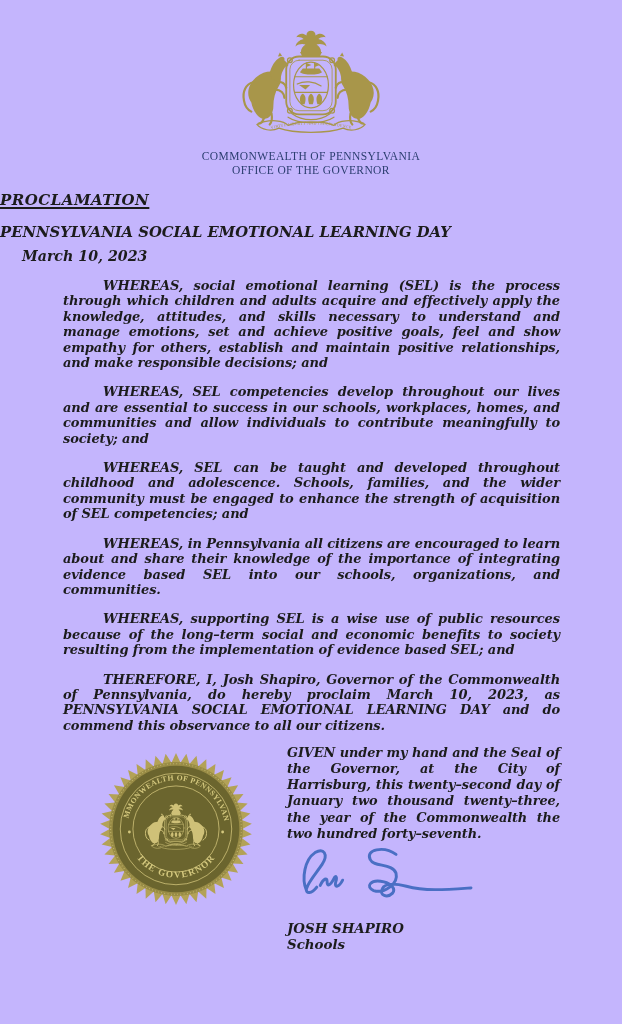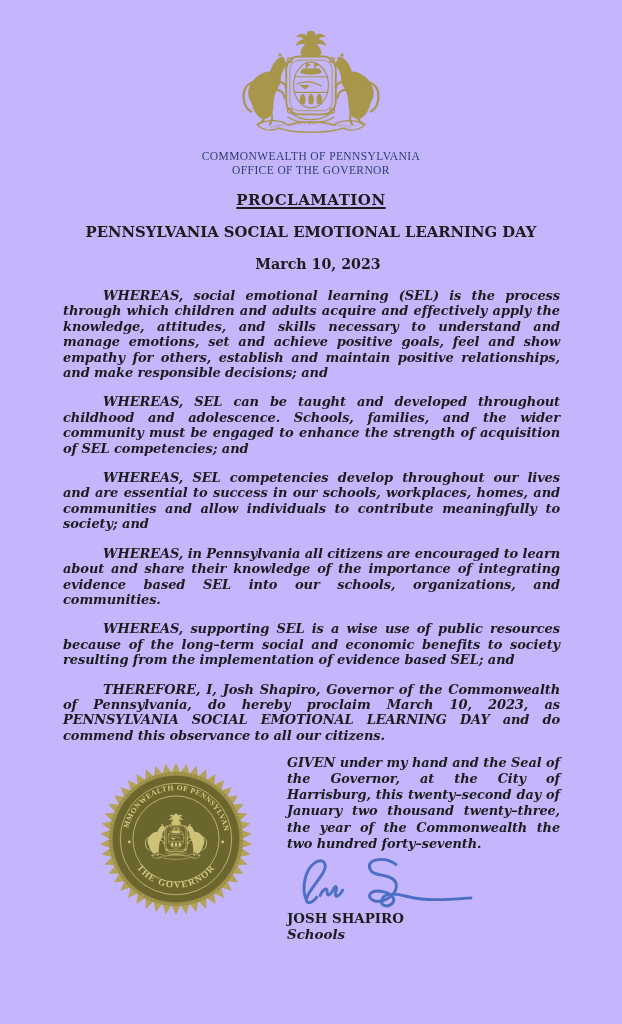--- a/index.html
+++ b/index.html
@@ -11,46 +11,46 @@
   
   .letterhead { text-align:center; padding-top:29px; }
   .arms { display:inline-block; line-height:0; }
   .arms svg { width:158px; height:112px; color:#a8964a; }
   .org-line {
     font-family:"Liberation Serif", serif; color:#2c3e70;
     font-size:11.5px; letter-spacing:0.4px; line-height:13.5px;
   }
   .org-line.first { margin-top:5px; }
   
-  .doc-head { text-align:center; font-weight:bold; }
+  .doc-head { text-align:left; font-weight:bold; font-style:italic; }
   .proc-heading {
     font-size:15px; margin:14px 0 0; letter-spacing:0.5px;
     text-decoration:underline; text-underline-offset:2px; text-decoration-thickness:1.5px;
   }
   .proc-title { font-size:14.8px; margin:14px 0 0; }
-  .proc-date  { font-size:14.2px; margin:16px;padding-left:14px; }
+  .proc-date  { font-size:14.2px; margin:8px;padding-left:14px; }
   
   .body-text { padding:0 62px 0 63px; margin-top:13px; }
   .par {
     font-size:13px; line-height:15.4px; font-weight:bold; font-style:italic;
     text-align:justify; text-indent:40px; margin:14px 0 12px 0;
     letter-spacing:-0.1px;
   }
   
   .closing { position:relative; height:240px; }
   .seal { position:absolute; left:100px; top:8px; width:152px; height:152px; line-height:0; }
   .seal svg { width:152px; height:152px; }
   .given-block { position:absolute; left:287px; top:0; width:273px; }
   .given-par {
     font-size:12.9px; line-height:16.1px; font-weight:bold; font-style:italic;
     text-align:justify; margin:0; letter-spacing:-0.1px;
   }
   .signature { margin:2px 0 0 -6px; line-height:0; }
   .signature svg { width:212px; height:56px; }
-  .sig-name  { font-size:13.4px; font-weight:bold; margin-top:0; }
+  .sig-name  { font-size:13.4px; font-weight:bold; font-style:italic; margin-top:20px; }
   .sig-title { font-size:13.4px; font-weight:bold; font-style:italic; }
   .seal-ring-text { font-family:"Liberation Serif", serif; font-weight:bold; }
 </style>
 </head>
 <body>
 
 <svg width="0" height="0" style="position:absolute" aria-hidden="true">
   <symbol id="pa-arms" viewBox="0 0 170 122">
     <g stroke="currentColor" fill="none" stroke-width="1.3" stroke-linecap="round" stroke-linejoin="round">
 
@@ -117,22 +117,22 @@
   </header>
 
   <section class="doc-head">
     <h1 class="proc-heading">PROCLAMATION</h1>
     <h2 class="proc-title">PENNSYLVANIA SOCIAL EMOTIONAL LEARNING DAY</h2>
     <h3 class="proc-date">March 10, 2023</h3>
   </section>
 
   <section class="body-text">
     <p class="par">WHEREAS, social emotional learning (SEL) is the process through which children and adults acquire and effectively apply the knowledge, attitudes, and skills necessary to understand and manage emotions, set and achieve positive goals, feel and show empathy for others, establish and maintain positive relationships, and make responsible decisions; and</p>
+    <p class="par">WHEREAS, SEL competencies develop throughout our lives and are essential to success in our schools, workplaces, homes, and communities and allow individuals to contribute meaningfully to society; and</p>
     <p class="par">WHEREAS, SEL can be taught and developed throughout childhood and adolescence. Schools, families, and the wider community must be engaged to enhance the strength of acquisition of SEL competencies; and</p>
-    <p class="par">WHEREAS, SEL competencies develop throughout our lives and are essential to success in our schools, workplaces, homes, and communities and allow individuals to contribute meaningfully to society; and</p>
     <p class="par">WHEREAS, in Pennsylvania all citizens are encouraged to learn about and share their knowledge of the importance of integrating evidence based SEL into our schools, organizations, and communities.</p>
     <p class="par">WHEREAS, supporting SEL is a wise use of public resources because of the long–term social and economic benefits to society resulting from the implementation of evidence based SEL; and</p>
     <p class="par">THEREFORE, I, Josh Shapiro, Governor of the Commonwealth of Pennsylvania, do hereby proclaim March 10, 2023, as PENNSYLVANIA SOCIAL EMOTIONAL LEARNING DAY and do commend this observance to all our citizens.</p>
   </section>
 
   <section class="closing">
 
     <div class="seal">
       <svg viewBox="0 0 150 150" aria-hidden="true">
         <polygon id="seal-star" fill="#b3a257" points="75.00,0.00 79.47,9.65 85.21,0.70 88.33,10.87 95.23,2.78 96.93,13.28 104.88,6.21 105.13,16.84 113.97,10.92 112.77,21.49 122.33,16.82 119.71,27.13 129.81,23.81 125.81,33.66 136.27,31.75 130.96,40.97 141.59,40.50 135.08,48.90 145.67,49.88 138.07,57.33 148.43,59.74 139.89,66.08 149.83,69.88 140.50,75.00 149.83,80.12 139.89,83.92 148.43,90.26 138.07,92.67 145.67,100.12 135.08,101.10 141.59,109.50 130.96,109.03 136.27,118.25 125.81,116.34 129.81,126.19 119.71,122.87 122.33,133.18 112.77,128.51 113.97,139.08 105.13,133.16 104.88,143.79 96.93,136.72 95.23,147.22 88.33,139.13 85.21,149.30 79.47,140.35 75.00,150.00 70.53,140.35 64.79,149.30 61.67,139.13 54.77,147.22 53.07,136.72 45.12,143.79 44.87,133.16 36.03,139.08 37.23,128.51 27.67,133.18 30.29,122.87 20.19,126.19 24.19,116.34 13.73,118.25 19.04,109.03 8.41,109.50 14.92,101.10 4.33,100.12 11.93,92.67 1.57,90.26 10.11,83.92 0.17,80.12 9.50,75.00 0.17,69.88 10.11,66.08 1.57,59.74 11.93,57.33 4.33,49.88 14.92,48.90 8.41,40.50 19.04,40.97 13.73,31.75 24.19,33.66 20.19,23.81 30.29,27.13 27.67,16.82 37.23,21.49 36.03,10.92 44.87,16.84 45.12,6.21 53.07,13.28 54.77,2.78 61.67,10.87 64.79,0.70 70.53,9.65"></polygon>

